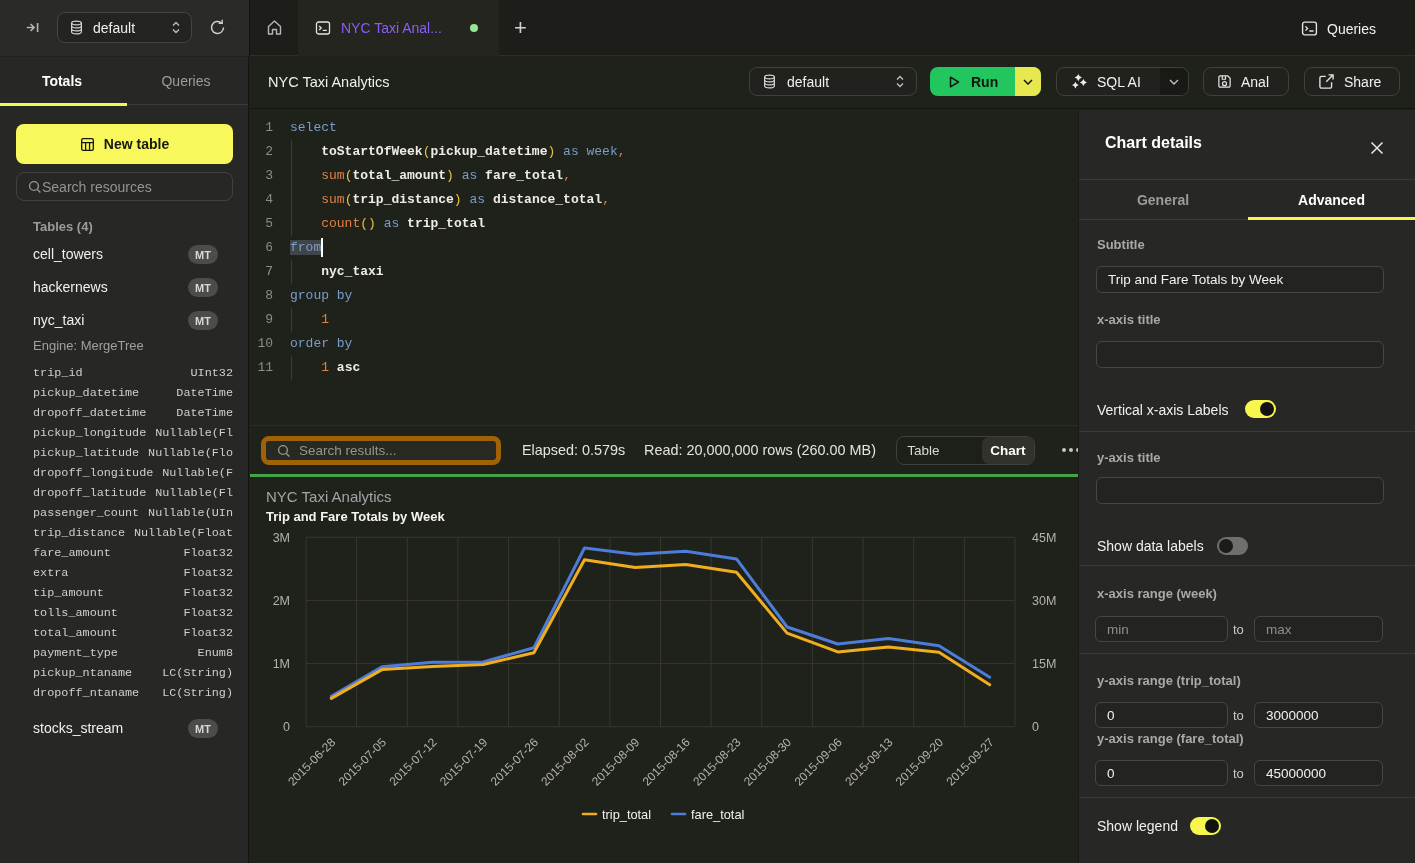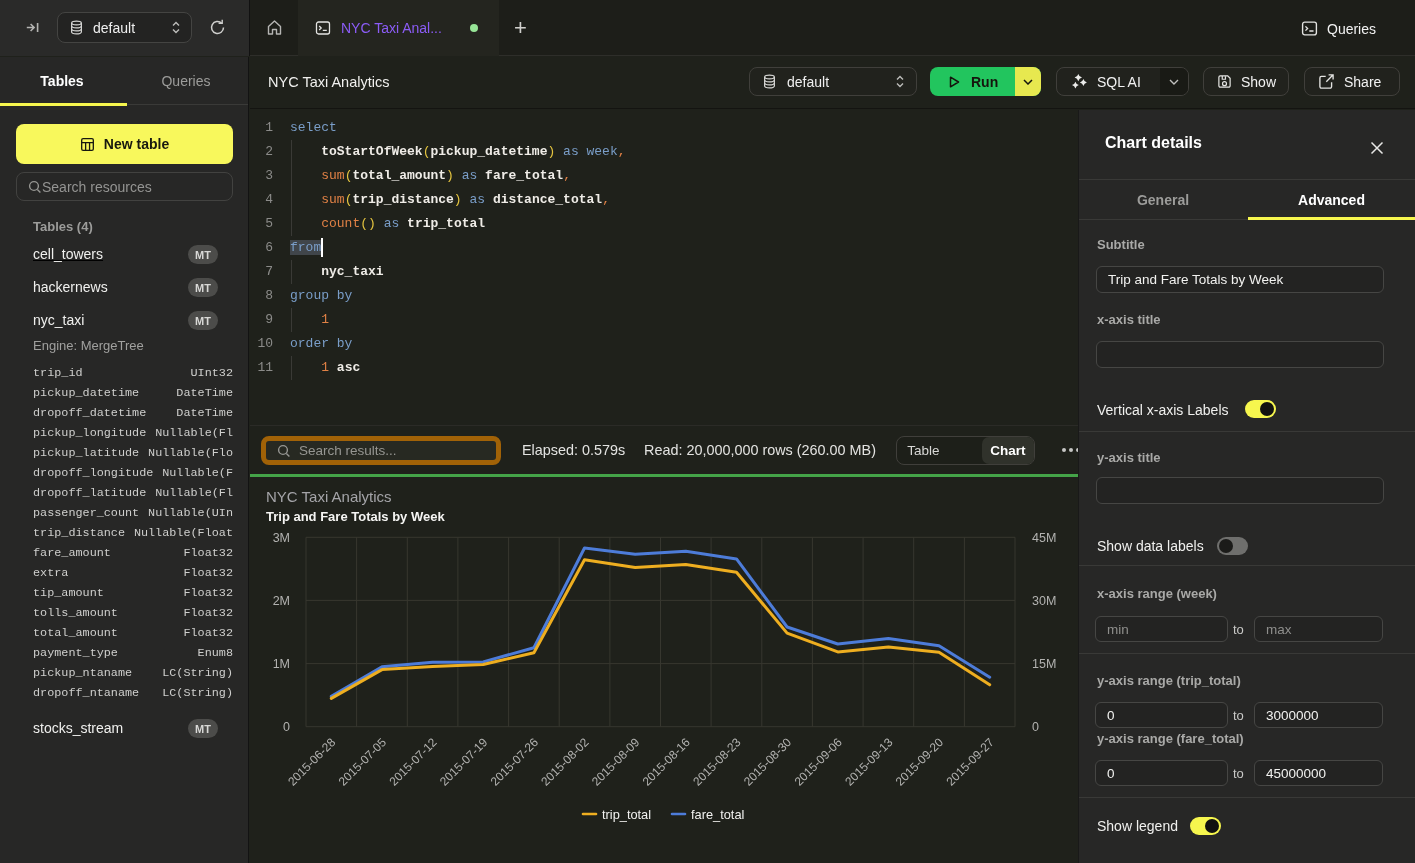--- a/index.html
+++ b/index.html
@@ -164,40 +164,40 @@
     <div id="queries-top">
       <svg width="17" height="17" viewBox="0 0 16 16" fill="none" stroke="#e4e4e2" stroke-width="1.3">
           <rect x="1.5" y="2" width="13" height="12" rx="2"></rect>
           <path d="M4.2 6l2 2-2 2M7.8 10.4h4"></path>
         </svg>
       <span>Queries</span>
     </div>
   </div>
   <div id="sidebar">
     <div id="side-tabs">
-      <div class="t1">Tables</div>
+      <div class="t1">Totals</div>
       <div class="t2">Queries</div>
       <div class="ybar"></div>
     </div>
     <div id="newtable">
       <svg width="15" height="15" viewBox="0 0 16 16" fill="none" stroke="#17180f" stroke-width="1.4">
           <rect x="1.8" y="1.8" width="12.4" height="12.4" rx="1.5"></rect>
           <path d="M1.8 6h12.4M6 6v8.2M10.2 6v8.2"></path>
         </svg>
       <span>New table</span>
     </div>
     <div id="side-search">
       <svg width="14" height="14" viewBox="0 0 14 14" fill="none" stroke="#969692" stroke-width="1.4">
           <circle cx="6" cy="6" r="4.4"></circle>
           <path d="M9.4 9.4l3 3"></path>
         </svg>
       <span>Search resources</span>
     </div>
     <div id="tables-label">Tables (4)</div>
-    <div class="trow" style="top:187px;text-decoration:underline;">
+    <div class="trow" style="top:187px;">
         <span class="nm">cell_towers</span>
       </div>
     <div class="badge" style="top:188px;">MT</div>
     <div class="trow" style="top:220px;">
         <span class="nm">hackernews</span>
       </div>
     <div class="badge" style="top:221px;">MT</div>
     <div class="trow" style="top:253px;">
         <span class="nm">nyc_taxi</span>
       </div>
@@ -317,21 +317,21 @@
             <path d="M1 1l4 4 4-4"></path>
           </svg>
       </div>
     </div>
     <div class="tbtn" id="tb-save">
       <svg width="15" height="15" viewBox="0 0 16 16" fill="none" stroke="#e4e4e2" stroke-width="1.3">
           <path d="M2 3.5A1.5 1.5 0 0 1 3.5 2h7.9L14 4.6v7.9a1.5 1.5 0 0 1-1.5 1.5h-9A1.5 1.5 0 0 1 2 12.5z"></path>
           <path d="M5.6 2.2v3.4h3.4V2.4"></path>
           <circle cx="8" cy="10.3" r="2.1"></circle>
         </svg>
-      <span class="txt">Show</span>
+      <span class="txt">Anal</span>
     </div>
     <div class="tbtn" id="tb-share">
       <svg width="17" height="17" viewBox="0 0 17 17" fill="none" stroke="#e4e4e2" stroke-width="1.35">
           <path d="M13.6 9.3v4.3a1.5 1.5 0 0 1-1.5 1.5H3.4a1.5 1.5 0 0 1-1.5-1.5V4.9a1.5 1.5 0 0 1 1.5-1.5h4.3"></path>
           <path d="M10.6 1.9h4.5v4.5M14.9 2.1L8.3 8.7"></path>
         </svg>
       <span class="txt">Share</span>
     </div>
   </div>
   <div id="editor">

